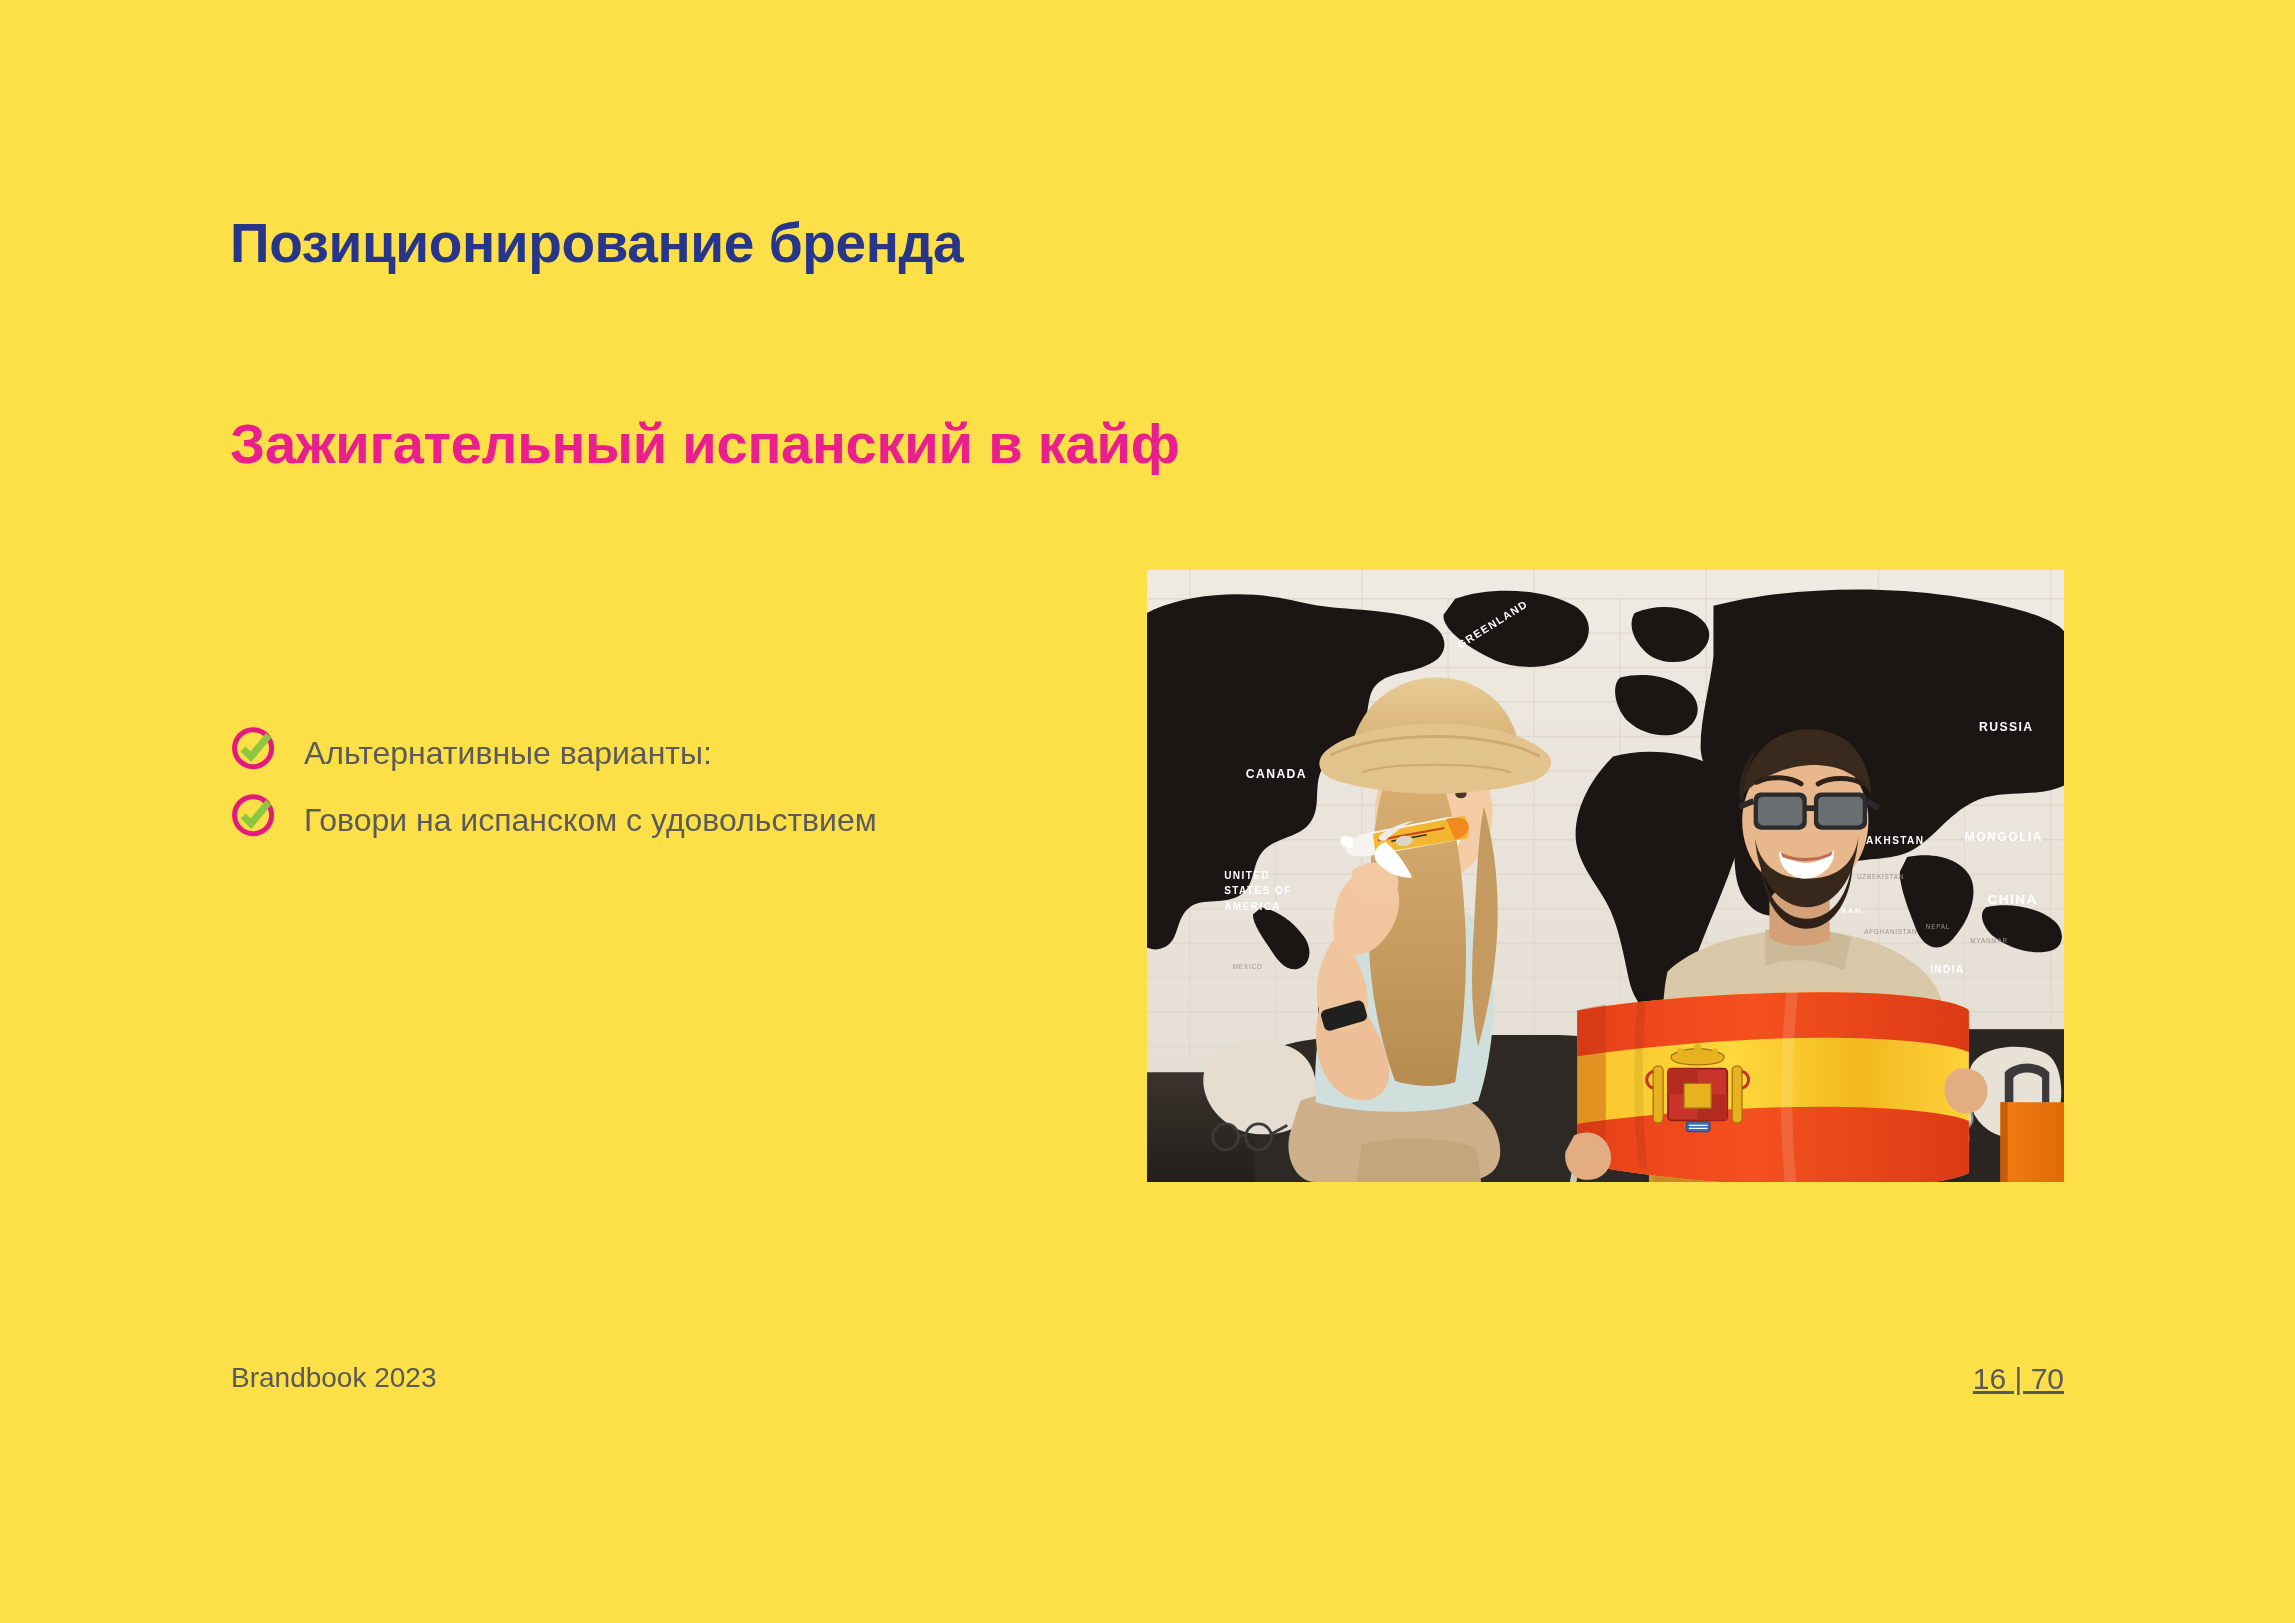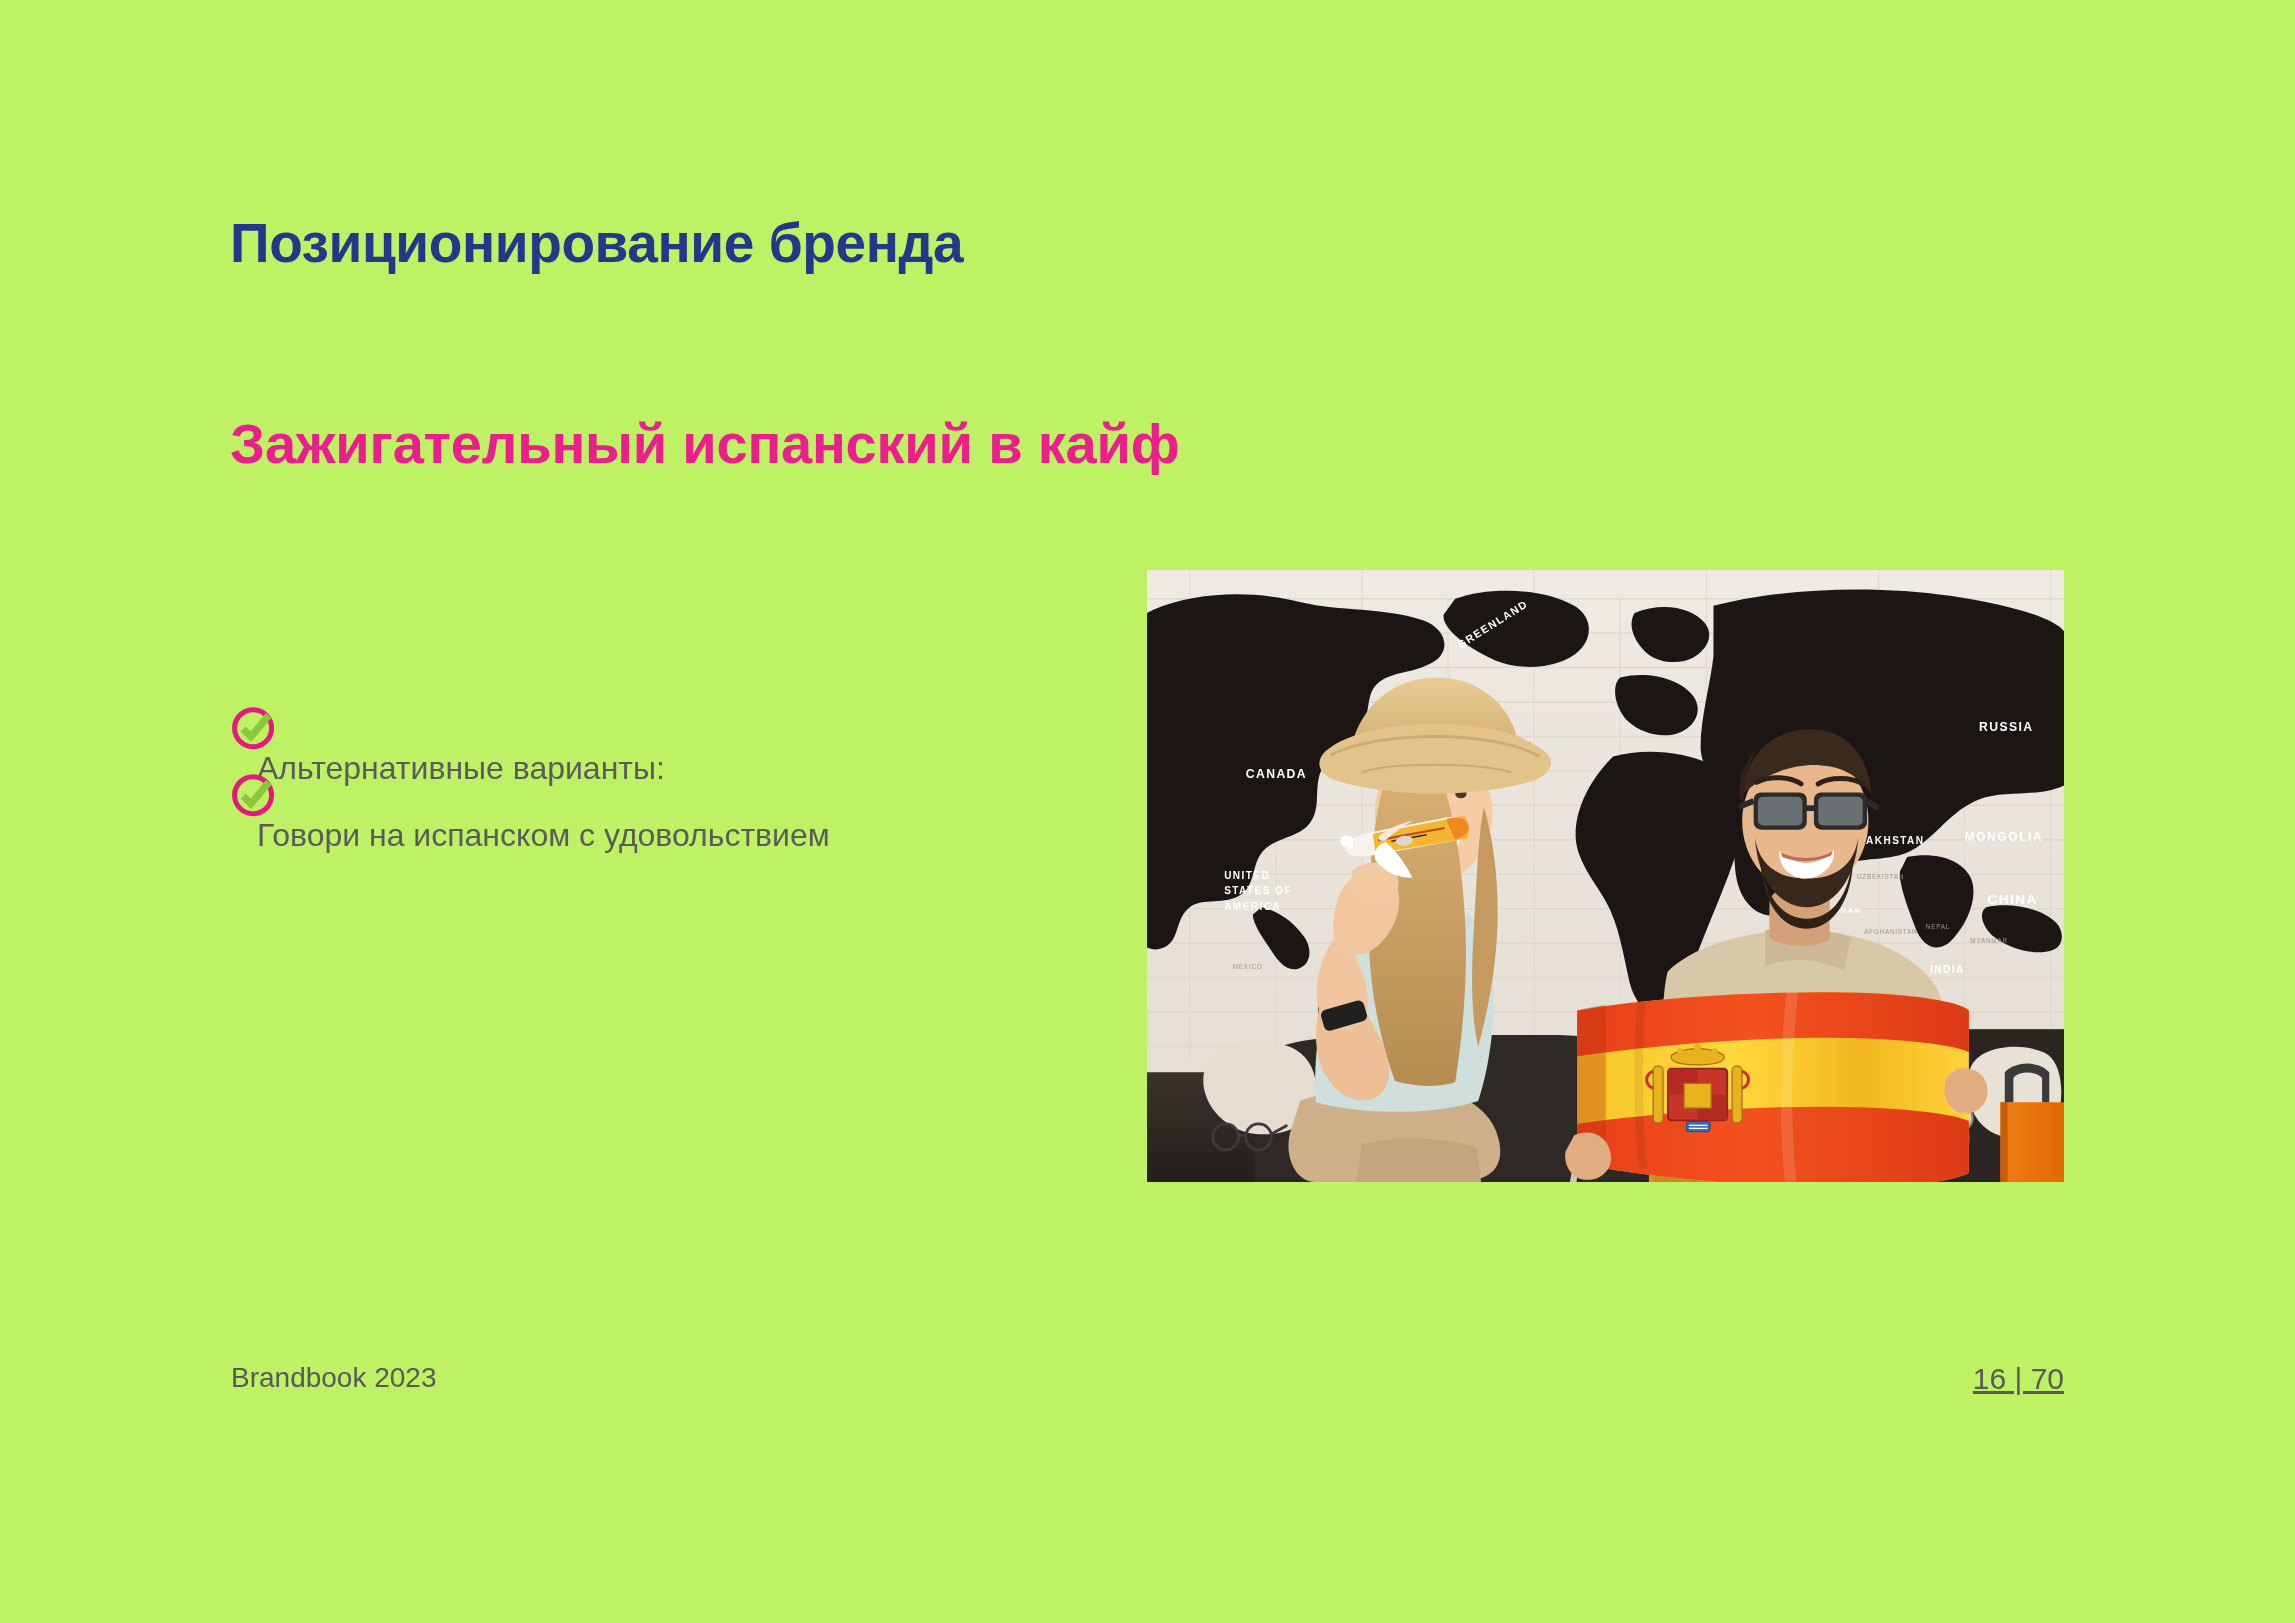--- a/index.html
+++ b/index.html
@@ -12,21 +12,21 @@
     height: 1623px;
     position: relative;
     overflow: hidden;
     font-family: "Liberation Sans", sans-serif;
     -webkit-font-smoothing: antialiased;
   }
 
   .slide {
     position: absolute;
     inset: 0;
-    background: #bef264;
+    background: #fde047;
   }
 
   
   .slide-title {
     position: absolute;
     left: 230px;
     top: 215px;
     font-size: 55px;
     font-weight: 700;
     letter-spacing: -0.4px;
@@ -52,22 +52,21 @@
   .bullet-list {
     position: absolute;
     left: 231px;
     top: 704px;
     width: 918px;
   }
   .bullet-row {
     position: relative;
     height: 67px;
     display: flex;
-    align-items: flex-start;
-    flex-direction: column;
+    align-items: flex-end;
   }
   .check-icon {
     position: relative;
     width: 47px;
     height: 47px;
     flex: 0 0 47px;
     display: block;
   }
   .check-icon svg {
     display: block;

